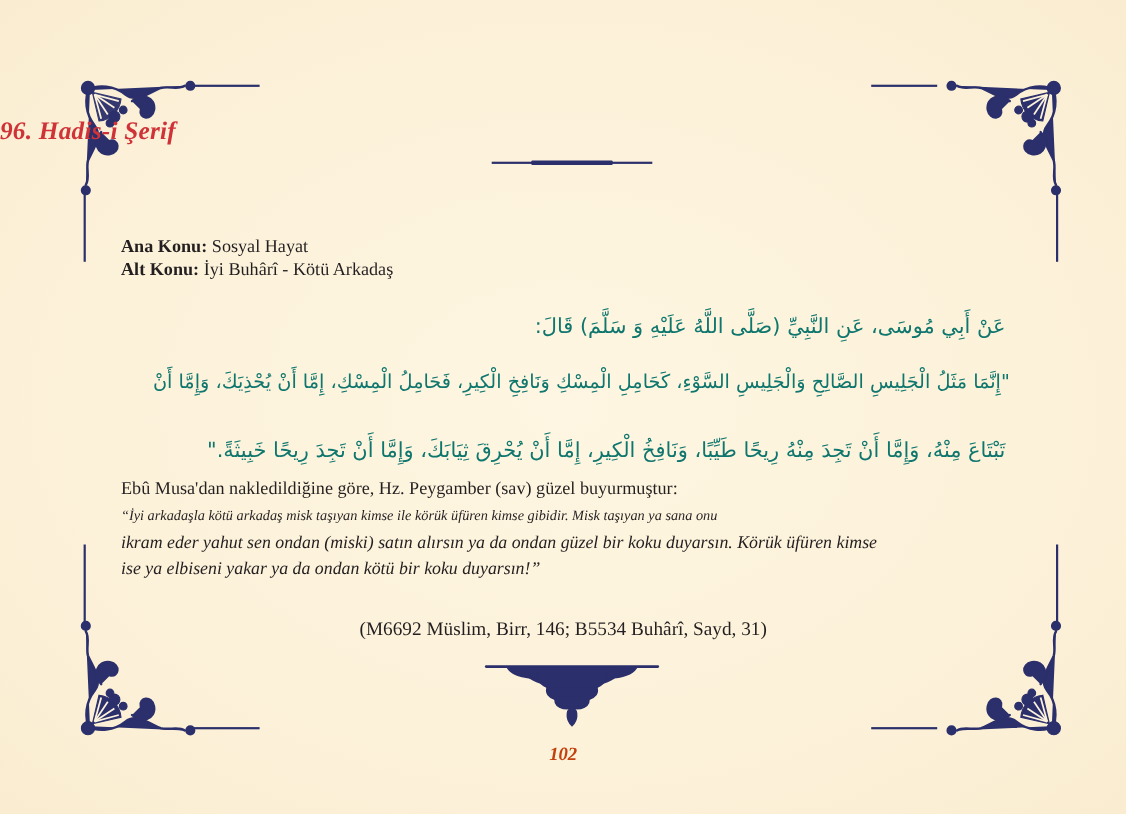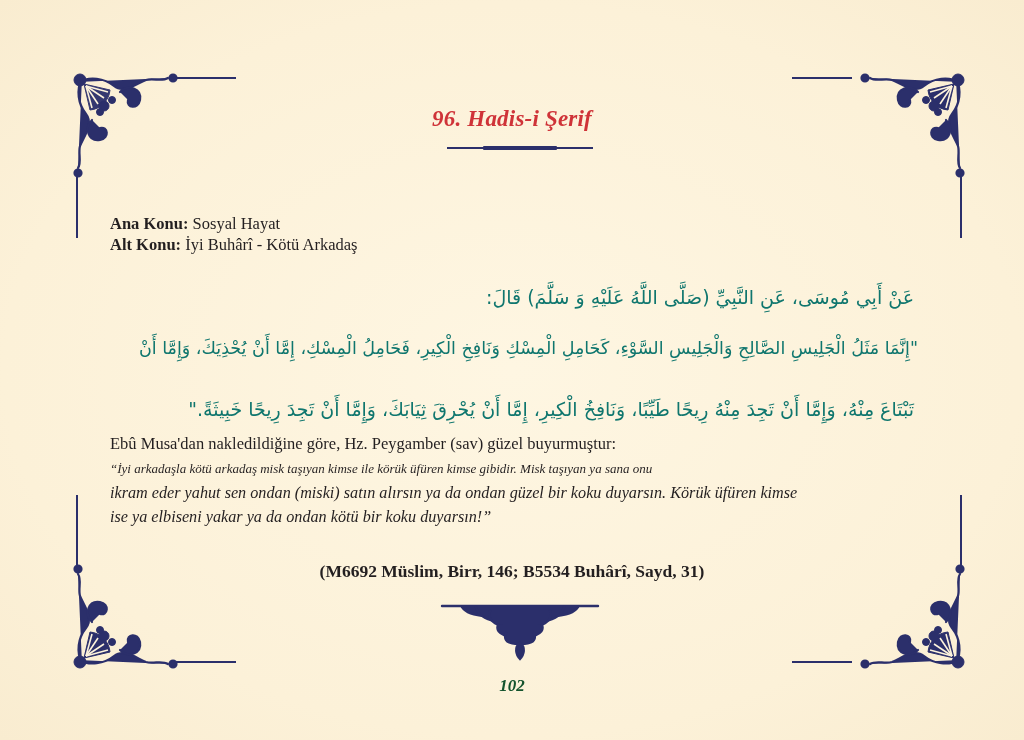--- a/index.html
+++ b/index.html
@@ -9,45 +9,45 @@
     font-family:"Liberation Serif", "DejaVu Serif", serif;
     color:#231f20;
   }
   .page { position:absolute; inset:0; background:
       radial-gradient(ellipse at 50% 50%, #fef6e2 0%, #fcf1d8 70%, #f9ecd0 100%); }
   .orn { position:absolute; }
   .ink { fill:#2b2f6b; stroke:#2b2f6b; }
   .line { position:absolute; background:#2b2f6b; }
 
   .title {
-    position:absolute; left:0; right:0; top:106px; text-align:center;
+    position:absolute; left:0; right:0; top:106px; text-align:left;
     font-family:"Liberation Serif", serif; font-style:italic; font-weight:bold;
     font-size:23px; color:#cf3338; letter-spacing:0.2px;
   }
   .title-rule { position:absolute; left:447px; width:146px; top:147px; height:2px; background:#2b2f6b; }
   .title-rule-thick { position:absolute; left:483px; width:74px; top:146px; height:4px; background:#2b2f6b; border-radius:1px; }
 
   .meta { position:absolute; left:110px; font-size:16.5px; line-height:20px;text-align:right; }
   .meta b { font-weight:bold; }
 
   .arabic {
     position:absolute; direction:rtl; text-align:right;
     font-family:"DejaVu Sans", sans-serif; font-size:19px; color:#0f766e; white-space:nowrap;
   }
 
   .tr { position:absolute; left:110px; font-size:16.5px; line-height:24.5px; white-space:nowrap; }
   .tr-it { font-style:italic; }
 
   .cite {
     position:absolute; left:0; right:0; top:561px; text-align:center;
-    font-weight:bold; font-size:17.5px;
+    font-weight:normal; font-size:17.5px;
   }
   .pageno {
     position:absolute; left:0; right:0; top:676px; text-align:center;
-    font-weight:bold; font-style:italic; font-size:17px; color:#14532d;
+    font-weight:bold; font-style:italic; font-size:17px; color:#c2410c;
   }
 </style>
 </head>
 <body>
 
 <div class="page"></div>
 
 <svg class="orn" style="left:70px;top:70px" width="120" height="120" viewBox="0 0 120 120">
   <g class="ink" stroke-width="2.2" fill="none" stroke-linecap="round">
     <path d="M8 12 C20 6 34 8 44 16 C54 24 66 14 76 10 C84 8 92 12 98 8"></path>

